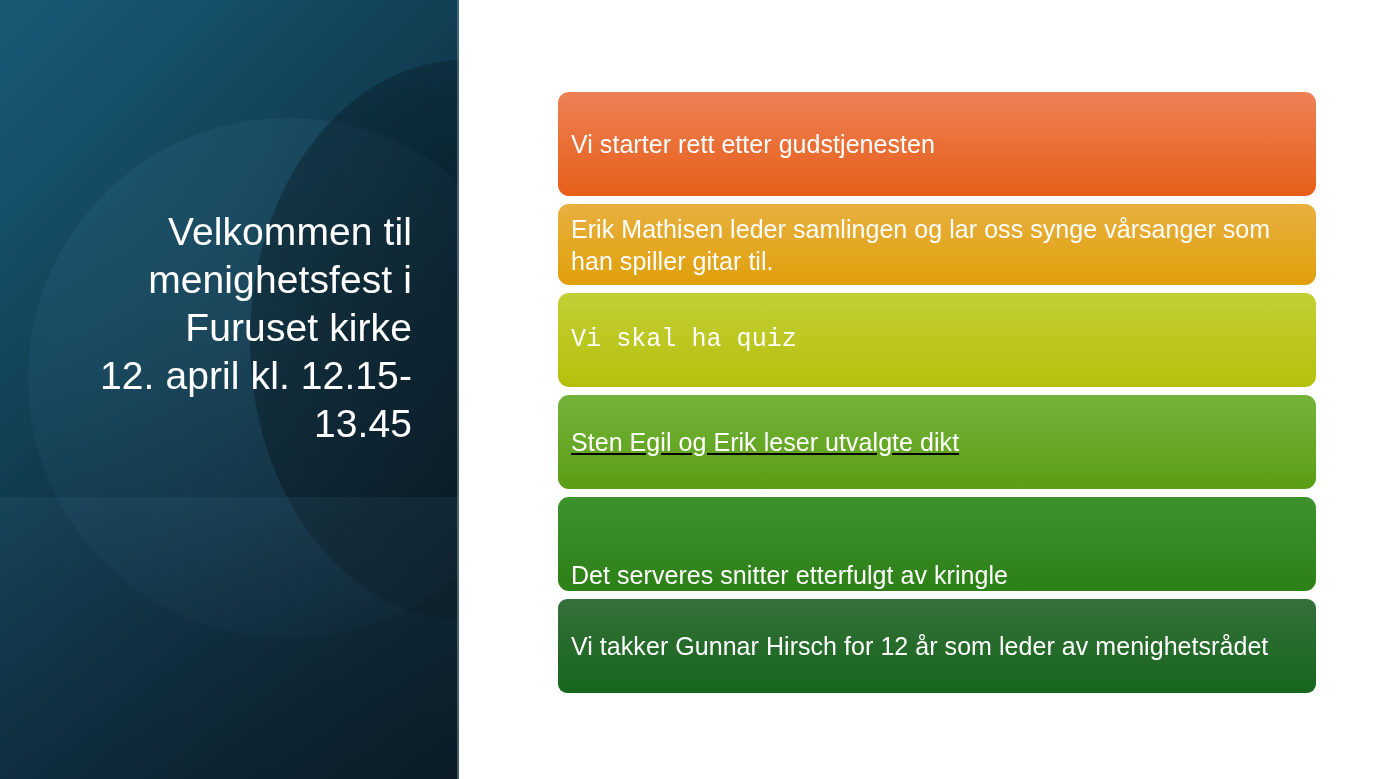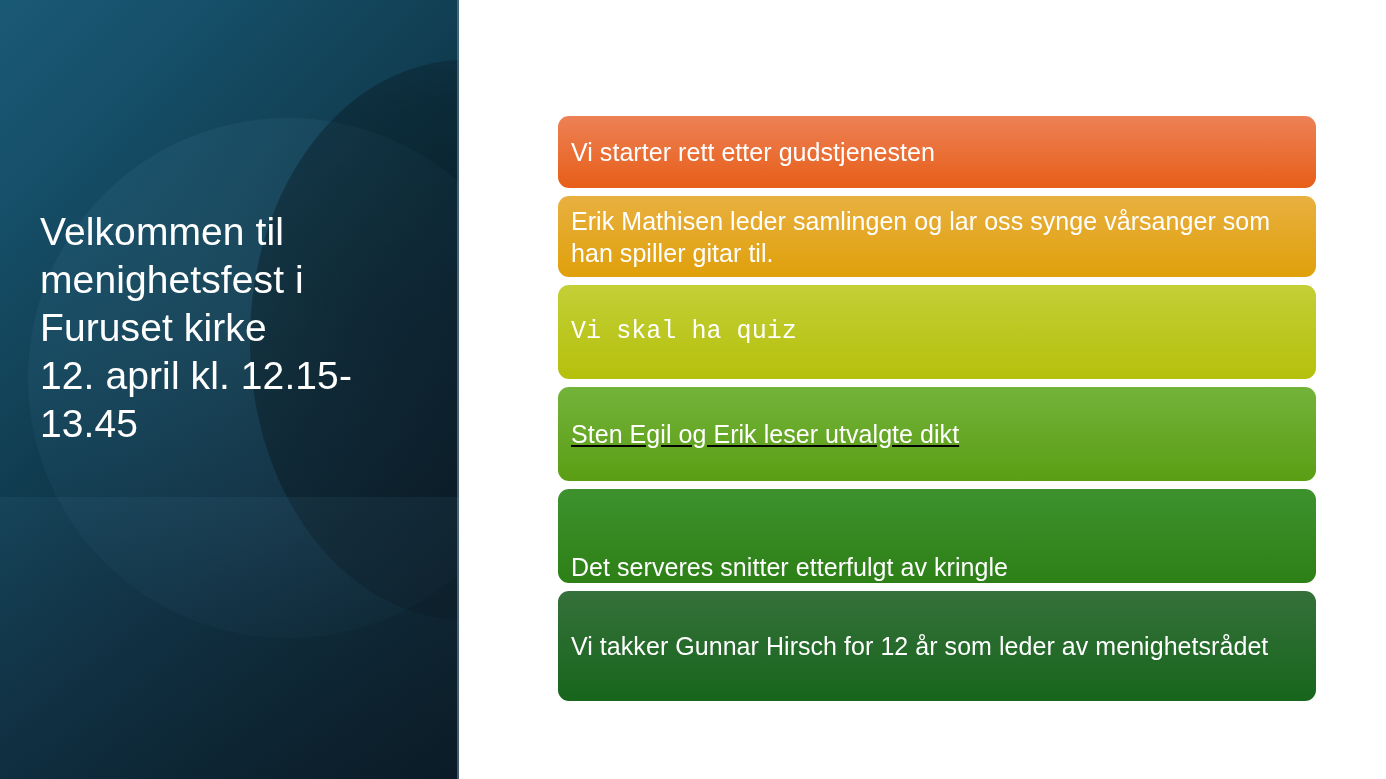--- a/index.html
+++ b/index.html
@@ -100,21 +100,21 @@
                 rgba(170,195,215,0.30) 0%,
                 rgba(150,180,205,0.45) 45%,
                 rgba(150,180,205,0.40) 100%);
   }
 
   #slide-title {
     position: absolute;
     left: 40px;
     top: 208px;
     width: 372px;
-    text-align: left;
+    text-align: right;
     color: #ffffff;
     font-size: 39px;
     line-height: 48px;
     font-weight: 400;
     letter-spacing: 0.1px;
     white-space: pre-line;
   }
 
   
   #content-list {
@@ -153,33 +153,33 @@
     <div class="panel-base"></div>
     <div class="panel-circle"></div>
     <div class="panel-crescent"></div>
     <div class="panel-seam"></div>
     <div class="panel-rim"></div>
     <div id="slide-title" style="color: rgb(255, 255, 255);">Velkommen til menighetsfest i Furuset kirke
 12. april kl. 12.15-13.45</div>
   </div>
 
   <div id="content-list">
-      <div class="content-bar" style="height: 72px; background: linear-gradient(rgb(237, 129, 86) 0%, rgb(231, 94, 24) 100%); margin-top: 24px;">
+      <div class="content-bar" style="height: 104px; background: linear-gradient(rgb(237, 129, 86) 0%, rgb(231, 94, 24) 100%);">
         <div class="content-bar-label">Vi starter rett etter gudstjenesten</div>
       </div>
       <div class="content-bar" style="height: 81px; background: linear-gradient(rgb(232, 176, 64) 0%, rgb(224, 160, 10) 100%);">
         <div class="content-bar-label">Erik Mathisen leder samlingen og lar oss synge vårsanger som han spiller gitar til.</div>
       </div>
       <div class="content-bar" style="height: 94px; background: linear-gradient(rgb(195, 207, 54) 0%, rgb(181, 192, 12) 100%); font-family: Liberation Mono, monospace;">
         <div class="content-bar-label">Vi skal ha quiz</div>
       </div>
       <div class="content-bar" style="height: 94px; background: linear-gradient(rgb(116, 179, 58) 0%, rgb(90, 158, 20) 100%); text-decoration: underline;">
         <div class="content-bar-label">Sten Egil og Erik leser utvalgte dikt</div>
       </div>
       <div class="content-bar" style="height: 94px; background: linear-gradient(rgb(62, 146, 46) 0%, rgb(45, 128, 22) 100%); align-items: flex-end;">
         <div class="content-bar-label">Det serveres snitter etterfulgt av kringle</div>
       </div>
-      <div class="content-bar" style="height: 110px; background: linear-gradient(rgb(53, 112, 58) 0%, rgb(23, 102, 28) 100%);">
+      <div class="content-bar" style="height: 94px; background: linear-gradient(rgb(53, 112, 58) 0%, rgb(23, 102, 28) 100%); border-radius: 9px;">
         <div class="content-bar-label">Vi takker Gunnar Hirsch for 12 år som leder av menighetsrådet</div>
       </div>
     </div>
 
 </div>
 
 </body></html>

